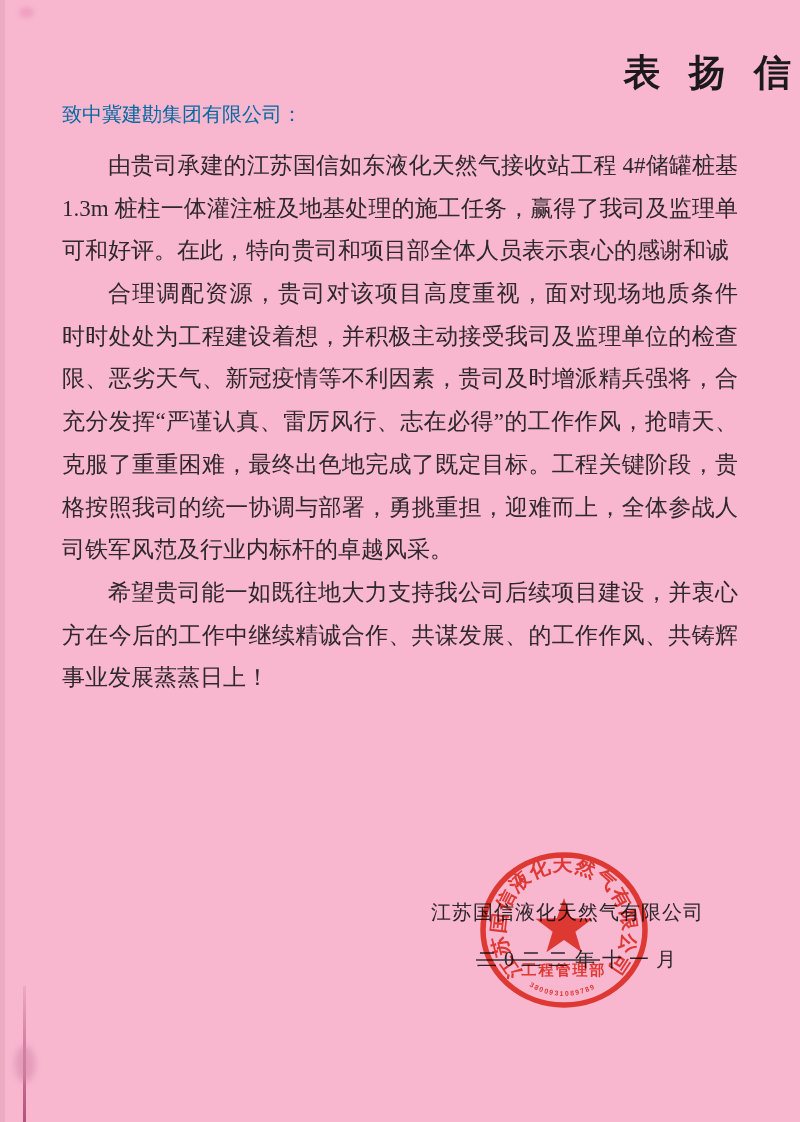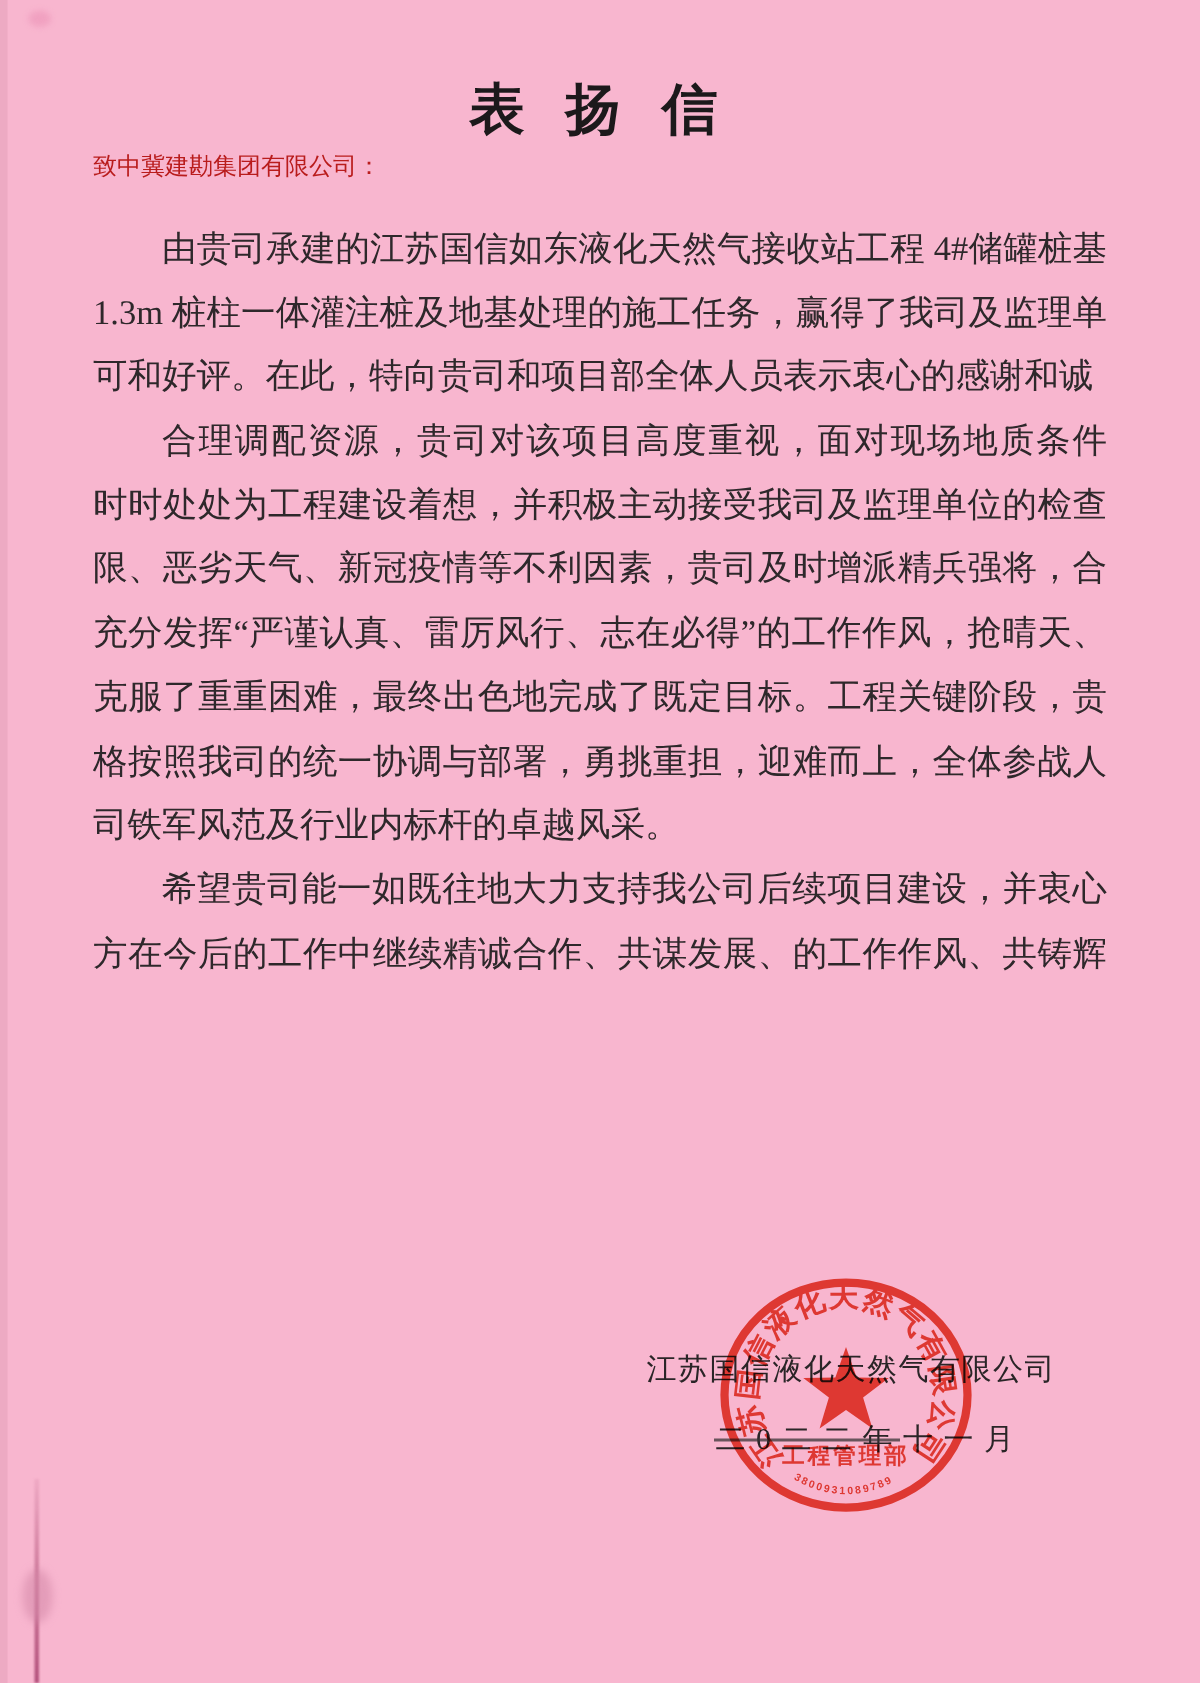--- a/index.html
+++ b/index.html
@@ -16,28 +16,28 @@
   .smudge-topleft{position:absolute;left:19px;top:7px;width:15px;height:11px;border-radius:50%;
     background:#ef9cbd;filter:blur(2px);opacity:.8;}
   .scratch{position:absolute;left:23px;top:986px;width:3px;height:136px;
     background:linear-gradient(to bottom,rgba(186,96,134,.15),rgba(170,70,110,.55),rgba(150,40,90,.7));
     filter:blur(.6px);}
   .scratch-blob{position:absolute;left:15px;top:1046px;width:20px;height:36px;border-radius:50%;
     background:#d387a7;filter:blur(3px);opacity:.55;}
 
   .title{
     position:absolute;top:48px;left:0;width:800px;
-    text-align:center;
-    font-family:Liberation Serif, serif;
+    text-align:right;
+    font-family:Liberation Sans, sans-serif;
     font-weight:700;font-size:37px;letter-spacing:9px;
     color:#1c191b;
   }
   .salutation{
     position:absolute;top:101px;left:62px;
-    font-size:16px;color:#b91c1c;
+    font-size:20px;color:#0369a1;
   }
   .body-block{
     position:absolute;top:145px;left:62px;width:676px;
   }
   .ln{
     height:42.7px;line-height:42.7px;
     font-size:23px;
     white-space:normal;overflow:hidden;
     color:#2e282b;
   }
@@ -82,20 +82,21 @@
     <div class="ln">可和好评。在此，特向贵司和项目部全体人员表示衷心的感谢和诚挚的问候。</div>
     <div class="ln j ind">合理调配资源，贵司对该项目高度重视，面对现场地质条件差、场地受</div>
     <div class="ln j">时时处处为工程建设着想，并积极主动接受我司及监理单位的检查与督导，同</div>
     <div class="ln j">限、恶劣天气、新冠疫情等不利因素，贵司及时增派精兵强将，合理调配资源，</div>
     <div class="ln j">充分发挥“严谨认真、雷厉风行、志在必得”的工作作风，抢晴天、战雨天，</div>
     <div class="ln j">克服了重重困难，最终出色地完成了既定目标。工程关键阶段，贵司项目部严</div>
     <div class="ln j">格按照我司的统一协调与部署，勇挑重担，迎难而上，全体参战人员统一思想、</div>
     <div class="ln">司铁军风范及行业内标杆的卓越风采。</div>
     <div class="ln j ind">希望贵司能一如既往地大力支持我公司后续项目建设，并衷心祝愿贵我双</div>
     <div class="ln j">方在今后的工作中继续精诚合作、共谋发展、的工作作风、共铸辉煌，并祝贵司</div>
+    <div class="ln">事业发展蒸蒸日上！</div>
   </div>
 
   <div class="sig-company">江苏国信液化天然气有限公司</div>
   <div class="sig-date">二0二二年十一月</div>
   <div class="date-artifact-line"></div>
 
   <svg class="seal" viewBox="0 0 172 160" xmlns="http://www.w3.org/2000/svg">
     <defs>
       <path id="ringPath" d="M 44.3 120.7 A 59 59 0 1 1 127.7 120.7" fill="none"></path>
       <path id="serialPath" d="M 51 135 A 66 66 0 0 0 121 135" fill="none"></path>

